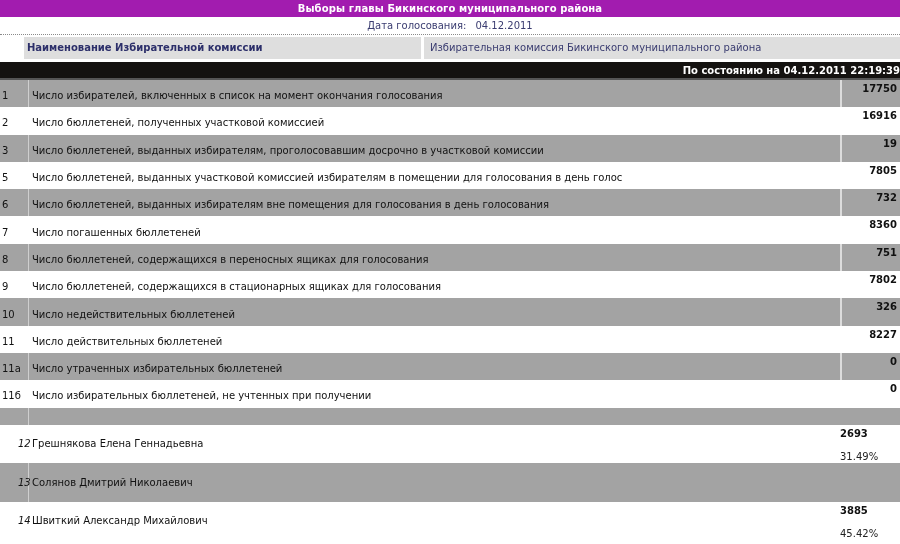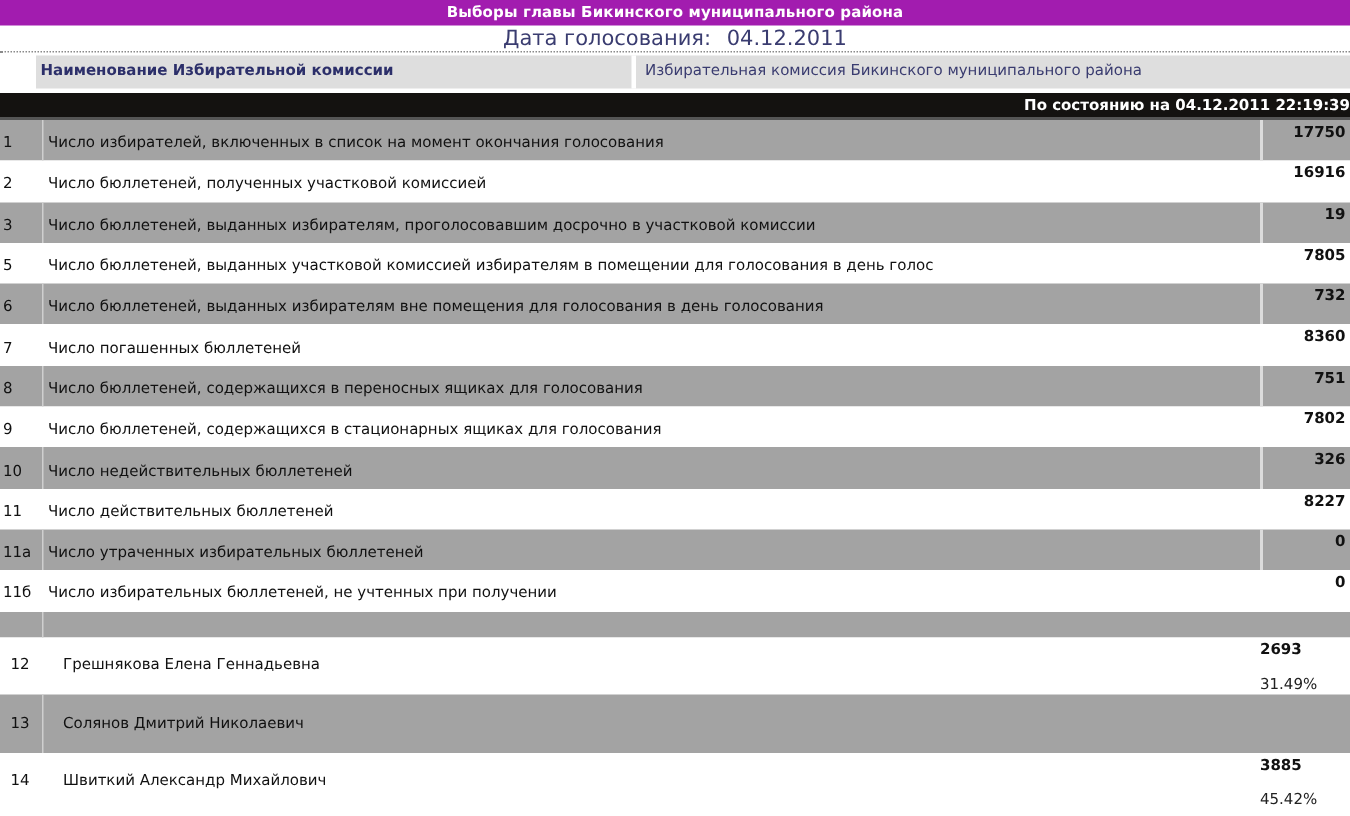--- a/index.html
+++ b/index.html
@@ -6,21 +6,21 @@
   html, body { width: 900px; height: 544px; overflow: hidden; background: #ffffff; }
   body { font-family: "DejaVu Sans", "Liberation Sans", sans-serif; font-size: 10px; color: #111; }
 
   .title-bar {
     position: absolute; left: 0; top: 0; width: 900px; height: 17px;
     background: #a21caf; color: #ffffff; font-weight: bold; font-size: 10px;
     text-align: center; line-height: 17px; letter-spacing: 0.1px;
   }
   .date-line {
     position: absolute; left: 0; top: 17px; width: 900px; height: 18px;
-    text-align: center; line-height: 18px; color: #3a3c70; font-size: 14px;
+    text-align: center; line-height: 18px; color: #3a3c70; font-size: 10px;
     border-bottom: 1px dotted #8a8a8a;
   }
   .date-line .date-val { margin-left: 6px; }
 
   .commission-row {
     position: absolute; left: 0; top: 37px; width: 900px; height: 22px;
     display: flex;
     margin-left: 24px;
   }
   .commission-row .label {
@@ -54,25 +54,26 @@
     border-left: 2px solid #dcdcdc;
   }
   .row.white .val { border-left: none; }
   .row.spacer { height: 17px; }
   .row.spacer .val { border-left: none; }
 
   .cand { display: flex; height: 38.5px; }
   .cand.gray { background: #a3a3a3; }
   .cand.white { background: #ffffff; }
   .cand .num {
-    width: 29px; padding-left: 7px; display: flex; align-items: center;
+    width: 29px; padding-left: 18px; display: flex; align-items: center;
     border-right: 1px solid #cfcfcf;
+    font-style: italic;
   }
   .cand.white .num { border-right: none; }
-  .cand .text { flex: 1; padding-left: 3px; display: flex; align-items: center; margin-left: 10px; }
+  .cand .text { flex: 1; padding-left: 3px; display: flex; align-items: center; }
   .cand .val {
     width: 60px; padding-right: 3px; display: flex; flex-direction: column;
     justify-content: space-between; padding-top: 3px; padding-bottom: 1px;
     border-left: 2px solid #dcdcdc;
   }
   .cand.white .val { border-left: none; }
   .cand .votes { font-weight: bold; }
   .cand .pct { font-weight: normal; color: #222; }
 </style>
 </head>

